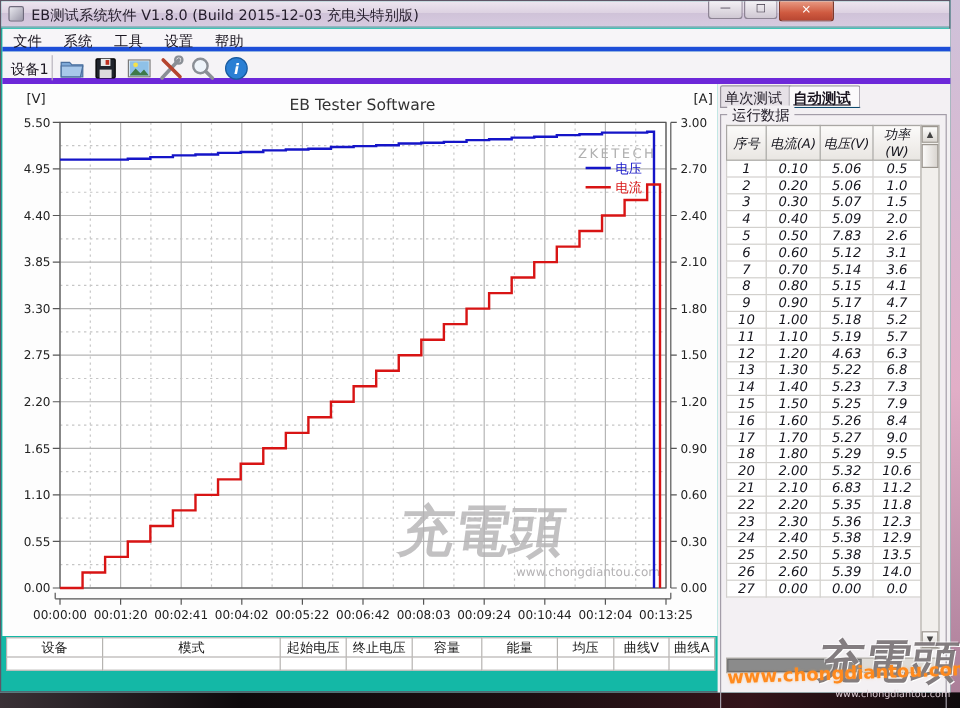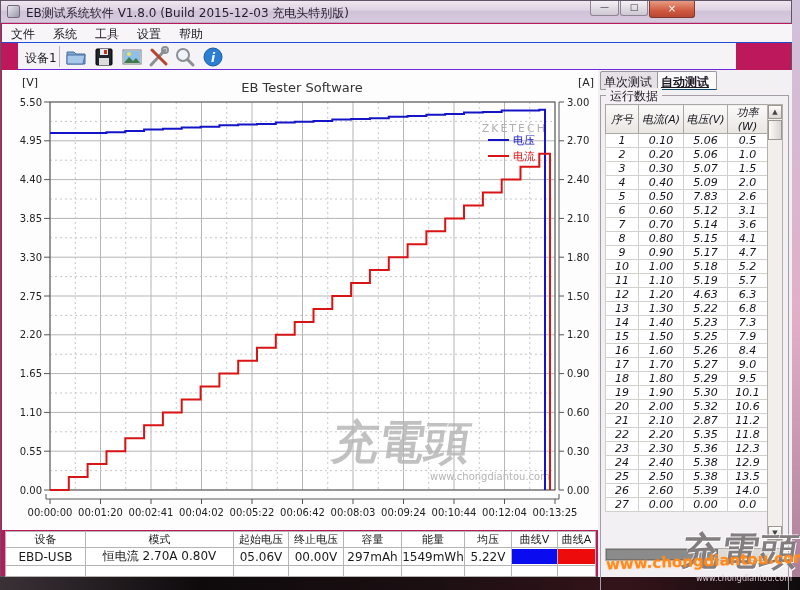--- a/index.html
+++ b/index.html
@@ -6,39 +6,39 @@
   *{box-sizing:border-box;font-family:"DejaVu Sans","Liberation Sans",sans-serif;}
   #screen{position:relative;width:800px;height:590px;overflow:hidden;background:#efeef1;}
 
   
   #desktop-right{position:absolute;right:0;top:0;width:9px;height:590px;
     background:linear-gradient(180deg,#cfc2da 0%,#e2aec7 55%,#a87c96 100%);}
   #desktop-bottom{position:absolute;left:0;top:577px;width:800px;height:13px;
     background:linear-gradient(90deg,#3a3136 0%,#0e0a0c 25%,#1c0f12 55%,#34141a 78%,#0f0b0d 100%);}
 
   
-  #win{position:absolute;left:0;top:0;width:792px;height:577px;border:1px solid #5f5566;background:#be185d;}
+  #win{position:absolute;left:0;top:0;width:792px;height:577px;border:1px solid #5f5566;background:#14b8a6;}
   #titlebar{position:absolute;left:0;top:0;width:100%;height:22px;
     background:linear-gradient(180deg,#eee6f0 0%,#ddd2e2 45%,#cfc2d8 46%,#d8cbe0 100%);
     border-bottom:1px solid #b9aec2;}
   #app-icon{position:absolute;left:6px;top:4px;width:13px;height:13px;
     background:linear-gradient(135deg,#e8e8ee,#9a97a8);border:1px solid #6f6b7c;border-radius:2px;}
   #title-text{position:absolute;left:25px;top:4px;font-size:12px;color:#241d2b;white-space:nowrap;}
   #win-buttons{position:absolute;right:96px;top:0;height:18px;display:flex;}
   .winbtn{height:15px;border:1px solid #8d8494;border-top:none;border-radius:0 0 3px 3px;
     background:linear-gradient(180deg,#f4f1f5,#cfc8d3);color:#3c3545;font-size:9px;line-height:13px;text-align:center;}
   #btn-min{width:29px;}
   #btn-max{width:28px;margin-left:1px;}
   #btn-close{width:46px;height:17px;margin-left:1px;background:linear-gradient(180deg,#e89a82,#cf5a40 60%,#b84732);
     color:#fff;font-size:10px;line-height:15px;border-color:#7e3a2c;}
 
   
-  #menubar{position:absolute;left:1px;top:23px;width:790px;height:19px;background:#f7f5f8;border-bottom:1px solid #1d4ed8;font-size:12px;color:#1c1722;}
+  #menubar{position:absolute;left:1px;top:23px;width:790px;height:19px;background:#f7f5f8;border-bottom:4px solid #1d4ed8;font-size:12px;color:#1c1722;}
   .menu-item{display:inline-block;padding:2px 9px 0 9px;}
-  #toolbar{position:absolute;left:17px;top:42px;width:718px;height:27px;background:#f5f3f6;border-bottom:1px solid #6d28d9;}
+  #toolbar{position:absolute;left:1px;top:42px;width:790px;height:27px;background:#f5f3f6;border-bottom:5px solid #6d28d9;}
   #device-label{position:absolute;left:7px;top:7px;font-size:12px;color:#1c1722;}
   #tool-sep{position:absolute;left:41px;top:3px;width:1px;height:21px;background:#b9b3bd;}
   .tool-icon{position:absolute;top:3px;width:22px;height:22px;}
 
   
   #chart-panel{position:absolute;left:1px;top:69px;width:596px;height:460px;background:#fdfdfd;}
   #chart-svg{position:absolute;left:0;top:0;}
 
   
   #summary{position:absolute;left:4px;top:530px;border-collapse:collapse;background:#fff;font-size:11px;color:#1a1a1a;}
@@ -277,35 +277,20 @@
         <th>设备</th>
         <th>模式</th>
         <th>起始电压</th>
         <th>终止电压</th>
         <th>容量</th>
         <th>能量</th>
         <th>均压</th>
         <th>曲线V</th>
         <th>曲线A</th>
       </tr>
-      <tr class="vrow">
-        <td>EBD-USB</td>
-        <td>恒电流 2.70A 0.80V</td>
-        <td>05.06V</td>
-        <td>00.00V</td>
-        <td>297mAh</td>
-        <td>1549mWh</td>
-        <td>5.22V</td>
-        <td>
-              <div class="curve-swatch" id="swatch-v" style="background: rgb(11, 11, 239);"></div>
-            </td>
-        <td>
-              <div class="curve-swatch" id="swatch-a" style="background: rgb(238, 11, 11);"></div>
-            </td>
-      </tr>
       <tr class="erow">
         <td></td>
             <td></td>
             <td></td>
             <td></td>
             <td></td>
             <td></td>
             <td></td>
             <td></td>
             <td></td>
@@ -436,35 +421,29 @@
                 <td>5.27</td>
                 <td>9.0</td>
               </tr>
               <tr>
                 <td>18</td>
                 <td>1.80</td>
                 <td>5.29</td>
                 <td>9.5</td>
               </tr>
               <tr>
-                <td>19</td>
-                <td>1.90</td>
-                <td>5.30</td>
-                <td>10.1</td>
-              </tr>
-              <tr>
                 <td>20</td>
                 <td>2.00</td>
                 <td>5.32</td>
                 <td>10.6</td>
               </tr>
               <tr>
                 <td>21</td>
                 <td>2.10</td>
-                <td>2.87</td>
+                <td>6.83</td>
                 <td>11.2</td>
               </tr>
               <tr>
                 <td>22</td>
                 <td>2.20</td>
                 <td>5.35</td>
                 <td>11.8</td>
               </tr>
               <tr>
                 <td>23</td>

